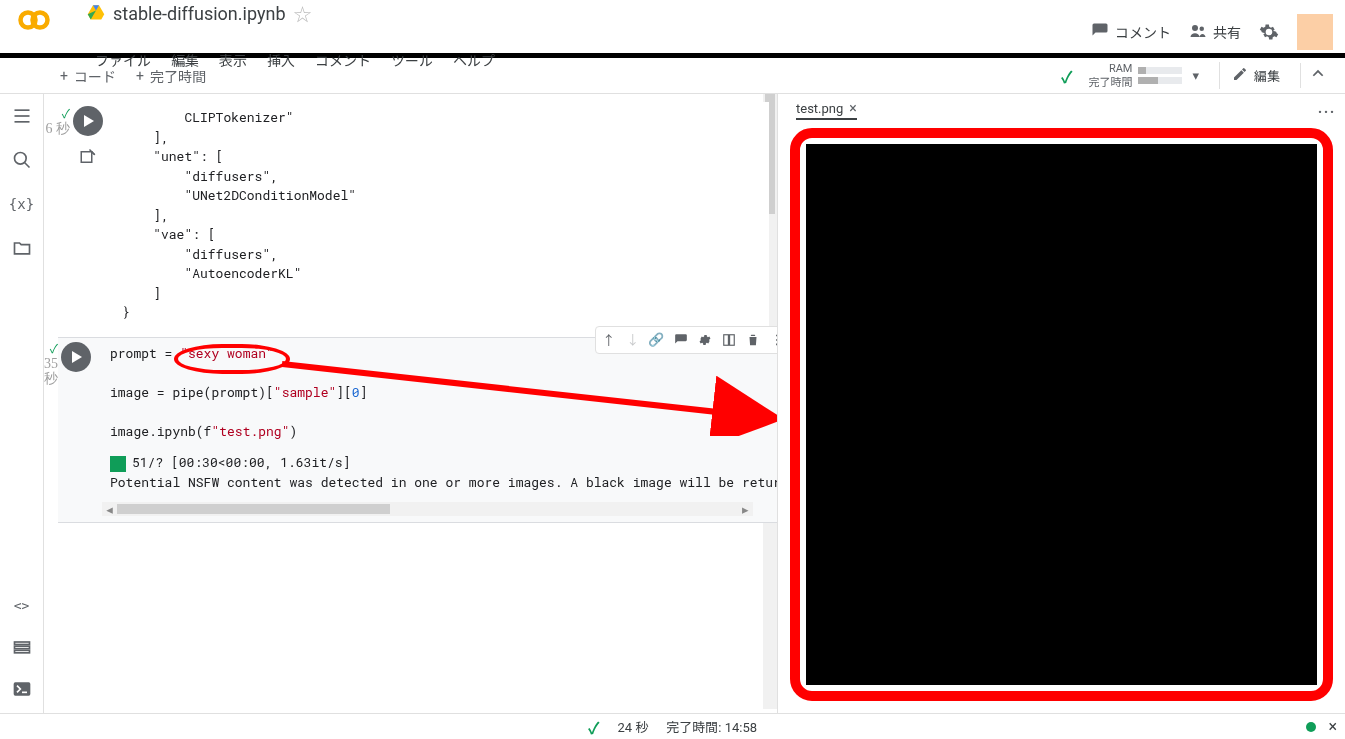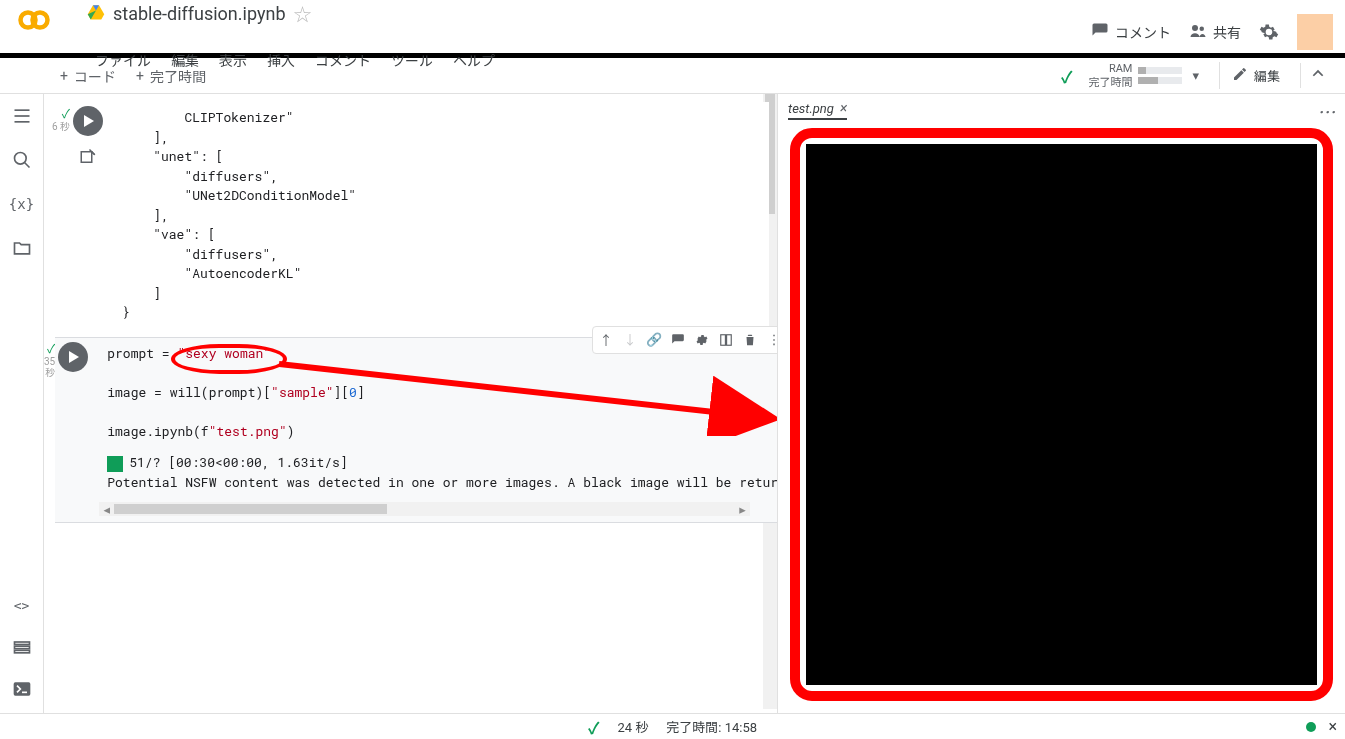--- a/index.html
+++ b/index.html
@@ -31,42 +31,42 @@
 .chev-up-btn { padding: 4px 10px; border-left: 1px solid #e0e0e0; cursor: pointer; color: #5f6368; }
 .main { display: flex; height: calc(100vh - 58px - 36px - 26px); }
 .left-rail { width: 44px; display: flex; flex-direction: column; align-items: center; padding-top: 10px; gap: 20px; border-right: 1px solid #e0e0e0; }
 .left-rail .rail-icon { color: #5f6368; cursor: pointer; width: 24px; height: 24px; display: flex; align-items: center; justify-content: center; }
 .rail-bottom { margin-top: auto; display: flex; flex-direction: column; gap: 18px; align-items: center; padding-bottom: 12px; }
 .notebook-pane { flex: 1; position: relative; overflow: hidden; background: #fff; padding: 8px 8px 0 0; }
 .output-pane { width: 568px; border-left: 1px solid #e0e0e0; display: flex; flex-direction: column; position: relative; }
 .cell-row { display: flex; margin-bottom: 4px; }
 .gutter { width: 26px; padding-top: 2px; text-align: right; }
 .gutter-check { color: #0f9d58; font-size: 12px; }
-.gutter-time { font-size: 10px; color: #9e9e9e; line-height: 1.1; }
+.gutter-time { font-size: 14px; color: #9e9e9e; line-height: 1.1; font-family: Liberation Serif, serif; }
 .cell-body { flex: 1; position: relative; background: #fff; }
 .cell-body.selected { background: #f8f9fa; border: 1px solid #dadce0; border-left: none; }
 .run-area { position: absolute; left: -4px; top: 4px; width: 44px; display: flex; flex-direction: column; align-items: center; gap: 12px; }
 .run-btn { width: 30px; height: 30px; border-radius: 50%; background: #5f6368; color: #fff; display: flex; align-items: center; justify-content: center; cursor: pointer; }
 .run-btn::before { content: ""; border-style: solid; border-width: 6px 0 6px 10px; border-color: transparent transparent transparent #fff; margin-left: 2px; }
 .small-ui-icon { color: #5f6368; cursor: pointer; font-size: 16px; }
 .code-area, .output-area { margin-left: 44px; padding: 6px 8px; font-family: "Roboto Mono", Menlo, monospace; font-size: 13px; line-height: 1.5; white-space: pre; color: #202124; overflow-x: hidden; }
 .cell-toolbar { position: absolute; right: 6px; top: -12px; background: #fff; border: 1px solid #e0e0e0; border-radius: 4px; display: flex; gap: 2px; padding: 2px; z-index: 3; }
 .cell-toolbar .ct-i { width: 22px; height: 22px; display: flex; align-items: center; justify-content: center; cursor: pointer; color: #5f6368; border-radius: 3px; }
 .tok-str { color: #b00020; }
 .tok-num { color: #1967d2; }
 .hscroll { margin: 4px 44px 6px; height: 14px; background: #f1f1f1; display: flex; align-items: center; position: relative; }
 .hscroll-btn { width: 15px; height: 14px; display: flex; align-items: center; justify-content: center; color: #888; cursor: pointer; background:#f1f1f1; }
 .hscroll-track { flex: 1; height: 14px; background: #f1f1f1; position: relative; }
 .hscroll-thumb { position: absolute; left: 0; width: 44%; height: 10px; top: 2px; background: #cfcfcf; }
 .vscroll-faux { position: absolute; right: 0; top: 0; bottom: 4px; width: 14px; background: #f1f1f1; }
 .vscroll-faux .thumb { position: absolute; top: 0; height: 120px; width: 10px; left: 2px; background: #cfcfcf; }
 .progress-sq { display: inline-block; width: 16px; height: 16px; background: #0f9d58; vertical-align: middle; margin-right: 6px; }
 .ann-circle { position: absolute; border: 4px solid red; border-radius: 50% / 60%; width: 116px; height: 30px; pointer-events: none; }
 .ann-arrow { position: absolute; pointer-events: none; }
-.output-tabbar { display: flex; align-items: center; padding: 6px 10px 0; gap: 10px; position: relative; font-style: italic; }
+.output-tabbar { display: flex; align-items: center; padding: 6px 18px 0; gap: 10px; position: relative; }
 .output-tab { font-size: 13px; color: #3c4043; border-bottom: 2px solid #3c4043; padding-bottom: 2px; display: flex; align-items: center; gap: 6px; }
 .tab-x { color: #5f6368; cursor: pointer; font-size: 14px; }
 .out-more { position: absolute; right: 8px; top: 4px; color: #5f6368; cursor: pointer; font-size: 18px; letter-spacing: 2px; }
 .img-frame { margin: 8px 12px 12px; flex: 1; border: 10px solid red; border-radius: 22px; padding: 6px; }
 .img-black { width: 100%; height: 100%; background: #000; }
 .footer { height: 26px; border-top: 1px solid #e0e0e0; display: flex; align-items: center; gap: 18px; padding: 0 10px; font-size: 13px; color: #3c4043; justify-content: center; position: relative; }
 .footer .ft-right { position: absolute; right: 8px; display: flex; gap: 12px; align-items: center; }
 .green-dot { width: 10px; height: 10px; background: #0f9d58; border-radius: 50%; }
 .close-x { font-size: 16px; cursor: pointer; color: #3c4043; }
 </style>
@@ -269,21 +269,21 @@
                 <path d="M6 7h12l-1 14H7L6 7zm3-4h6l1 2H8l1-2z"></path>
               </svg>
             </span>
           <span class="ct-i">⋮</span>
         </div>
         <div class="run-area">
           <div class="run-btn"></div>
         </div>
         <div class="code-area"><span>prompt = </span><span class="tok-str">"sexy woman"</span>
 
-<span>image = will(prompt)[</span><span class="tok-str">"sample"</span><span>][</span><span class="tok-num">0</span><span>]</span>
+<span>image = pipe(prompt)[</span><span class="tok-str">"sample"</span><span>][</span><span class="tok-num">0</span><span>]</span>
 
 <span>image.ipynb(f</span><span class="tok-str">"test.png"</span><span>)</span></div>
         <div class="output-area"><span class="progress-sq"></span><span>51/? [00:30&lt;00:00, 1.63it/s]</span>
 <span>Potential NSFW content was detected in one or more images. A black image will be return</span></div>
         <div class="hscroll">
           <span class="hscroll-btn">◂</span>
           <div class="hscroll-track">
               <div class="hscroll-thumb"></div>
             </div>
           <span class="hscroll-btn">▸</span>

